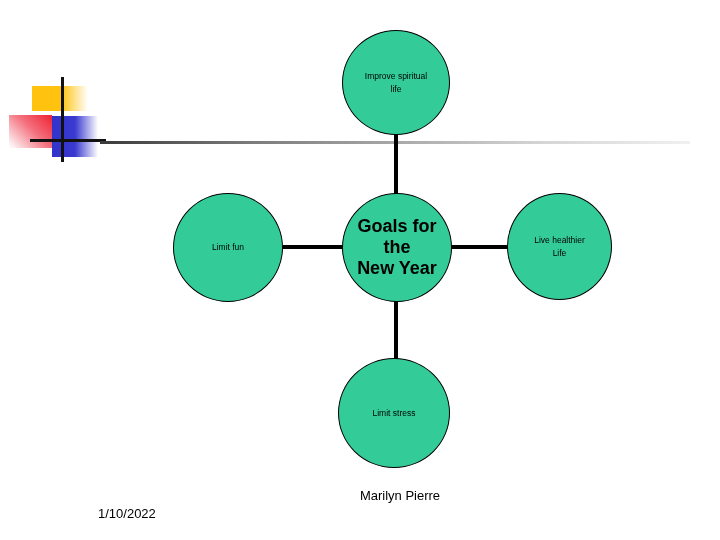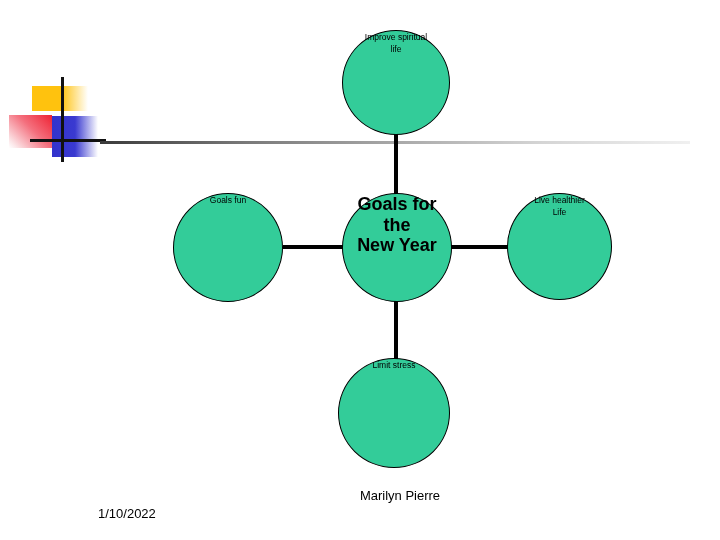--- a/index.html
+++ b/index.html
@@ -48,21 +48,21 @@
   .connector{position:absolute;background:#000000;z-index:3;}
   .conn-top{left:394px;top:134px;width:4px;height:60px;}
   .conn-bottom{left:394px;top:301px;width:4px;height:58px;}
   .conn-left{left:283px;top:245px;width:60px;height:4px;}
   .conn-right{left:451px;top:245px;width:57px;height:4px;}
   .node{
     position:absolute;
     background:#33cc99;
     border:1px solid #000000;
     border-radius:50%;
-    display:flex;justify-content:center;
+    display:flex;align-items:center;justify-content:center;
     text-align:center;
     z-index:2;
     box-sizing:border-box;
   }
   .node-top{left:342px;top:30px;width:108px;height:105px;}
   .node-center{left:342px;top:193px;width:110px;height:109px;}
   .node-left{left:173px;top:193px;width:110px;height:109px;}
   .node-right{left:507px;top:193px;width:105px;height:107px;}
   .node-bottom{left:338px;top:358px;width:112px;height:110px;}
   .node-label{
@@ -107,21 +107,21 @@
   <div class="connector conn-bottom"></div>
   <div class="connector conn-left"></div>
   <div class="connector conn-right"></div>
 
   <div class="node node-top">
     <span class="node-label">Improve spiritual
 life</span>
   </div>
 
   <div class="node node-left">
-    <span class="node-label">Goals fun</span>
+    <span class="node-label">Limit fun</span>
   </div>
 
   <div class="node node-center">
     <span class="node-label">Goals for the
 New Year</span>
   </div>
 
   <div class="node node-right">
     <span class="node-label">Live healthier
 Life</span>

